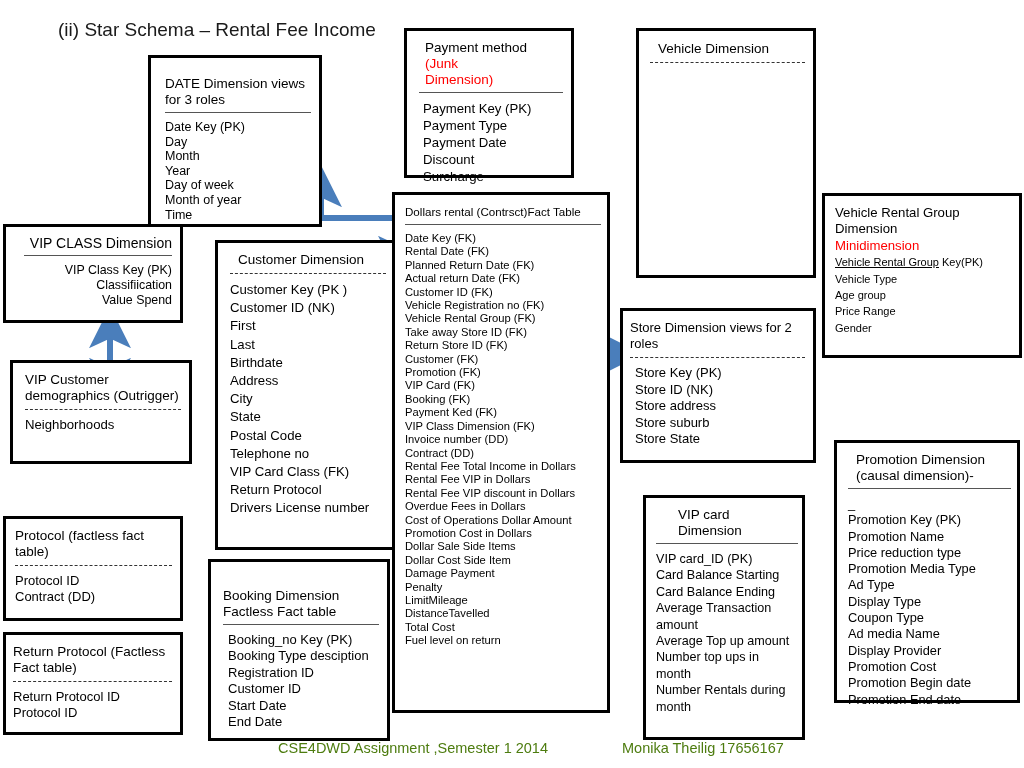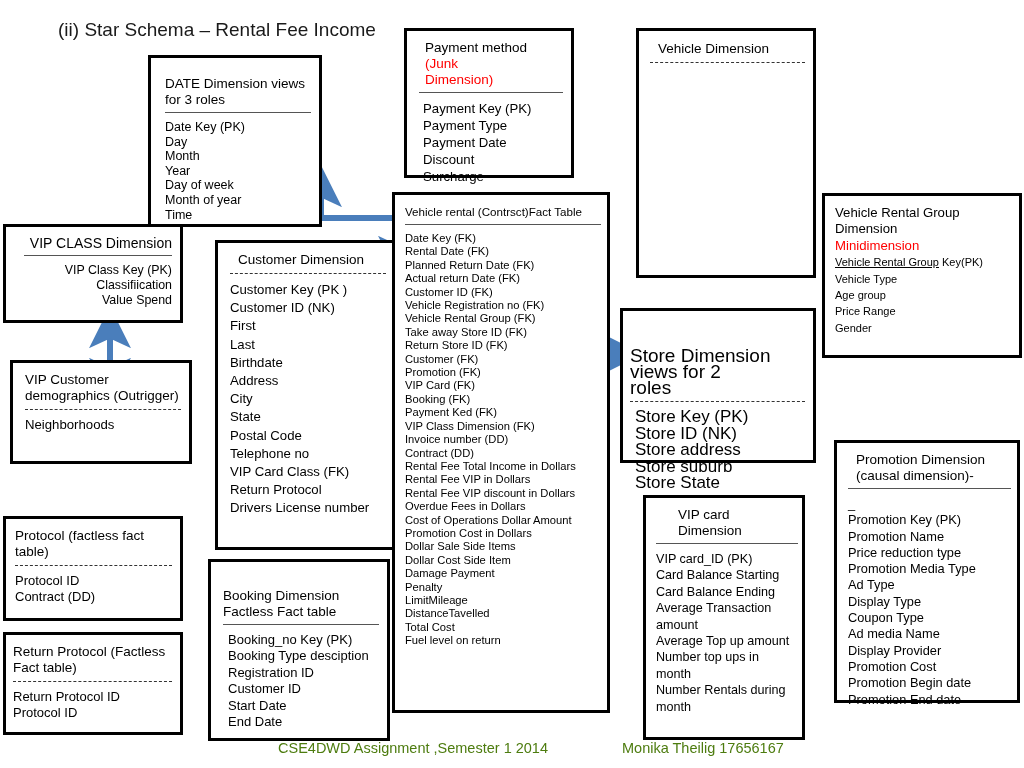--- a/index.html
+++ b/index.html
@@ -100,38 +100,38 @@
   #vrg-dim .inner       { padding: 9px 6px 6px 10px; }
   #vipcard-dim .inner   { padding: 9px 4px 4px 10px; }
   #promo-dim .inner     { padding: 9px 6px 4px 11px; }
   #protocol-fft .inner  { padding: 9px 8px 6px 9px; }
   #retprot-fft .inner   { padding: 9px 8px 6px 7px; }
   #booking-fft .inner   { padding: 26px 8px 6px 12px; }
 
   #date-dim .ent-attrs  { font-size:12.5px; line-height:14.6px; }
   #fact-table .ent-attrs{ font-size:11.2px; line-height:13.4px; }
   #fact-table .ent-title{ font-size:11.6px; }
-  #store-dim .ent-title { font-size:19px;margin-top:28px; }
+  #store-dim .ent-title { font-size:13px; }
   #vipcard-dim .ent-title { padding-left: 22px; }
   #vipcard-dim .ent-attrs { font-size:12.6px; line-height:16.4px; }
   #promo-dim .ent-attrs { font-size:12.8px; line-height:16.3px; }
   #promo-dim .ent-title { padding-left: 8px; }
   #vrg-dim .ent-attrs   { font-size:11px; line-height:16.4px; }
   #vrg-dim .ent-title   { font-size:13.2px; line-height:16.4px; }
   #customer-dim .ent-attrs { font-size:13.2px; line-height:18.2px; }
   #customer-dim .ent-title { font-size:13.5px; padding-left:8px;}
   #vehicle-dim .ent-attrs  { font-size:13.2px; line-height:17px; }
   #vehicle-dim .ent-title  { padding-left: 8px; }
   #payment-dim .ent-attrs  { font-size:13.2px; line-height:17px; padding-left:4px;}
   #payment-dim .ent-title  { padding-left: 6px; }
   #vip-class-dim .ent-attrs { font-size:12.4px; line-height:15.2px; padding-left:12px;}
   #vip-class-dim .ent-title { font-size:14px; }
   #vip-cust-dim .ent-attrs { font-size:13.2px; }
   #vip-cust-dim .ent-title { font-size:13.5px; }
-  #store-dim .ent-attrs { font-size:17px; line-height:16.6px; padding-left:5px;}
+  #store-dim .ent-attrs { font-size:13px; line-height:16.6px; padding-left:5px;}
   #protocol-fft .ent-attrs, #retprot-fft .ent-attrs { font-size:13px; line-height:16px; }
   #booking-fft .ent-attrs { font-size:13px; line-height:16.4px; padding-left:5px;}
 </style>
 </head>
 <body>
 
 <svg id="canvas" viewBox="0 0 1024 768" xmlns="http://www.w3.org/2000/svg">
   <defs>
     <marker id="arrHead" markerWidth="7" markerHeight="7" refX="3.2" refY="3.5" orient="auto" markerUnits="strokeWidth">
       <path d="M0,0 L7,3.5 L0,7 L1.6,3.5 z" fill="#4a7ebb"></path>
@@ -226,21 +226,21 @@
 Postal Code
 Telephone no
 VIP Card Class (FK)
 Return Protocol
 Drivers License number</div>
   </div>
 </div>
 
 <div class="ent" id="fact-table">
   <div class="inner">
-    <div class="ent-title">Vehicle rental (Contrsct)Fact Table</div>
+    <div class="ent-title">Dollars rental (Contrsct)Fact Table</div>
     <div class="rule-solid"></div>
     <div class="ent-attrs">Date Key  (FK)
 Rental Date (FK)
 Planned  Return Date (FK)
 Actual return Date (FK)
 Customer ID (FK)
 Vehicle Registration no (FK)
 Vehicle Rental Group  (FK)
 Take away Store ID (FK)
 Return Store ID (FK)

